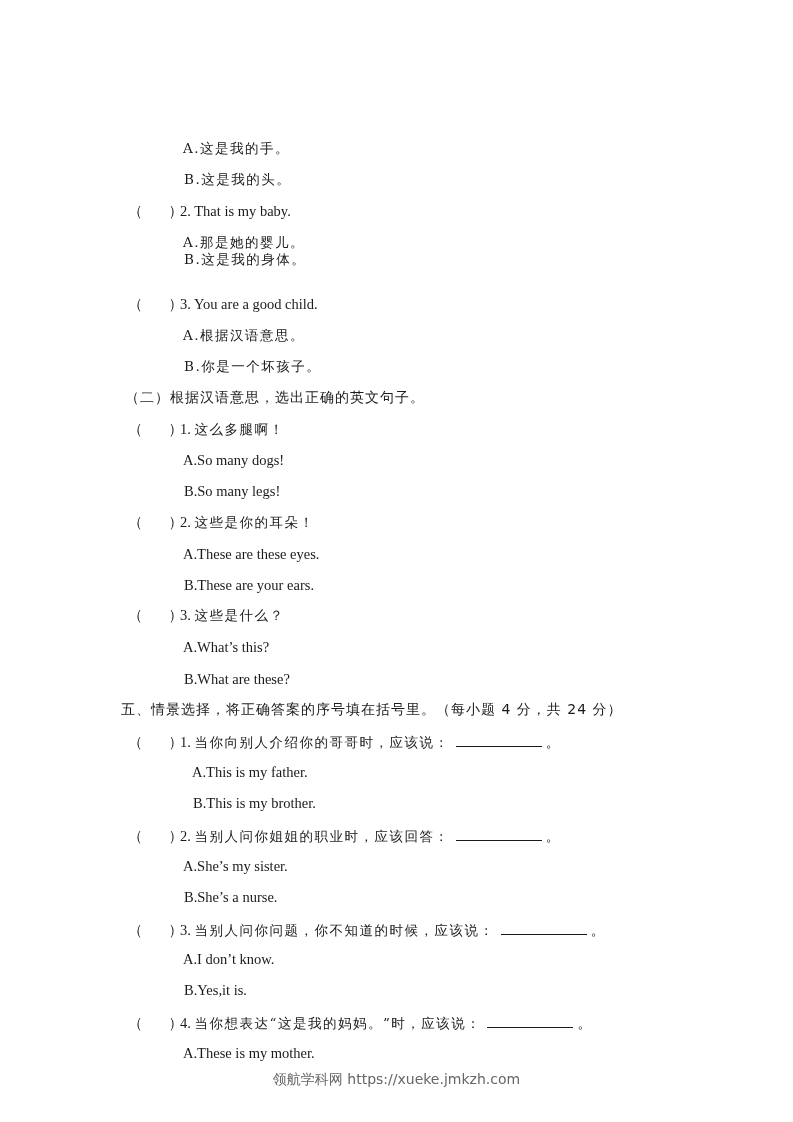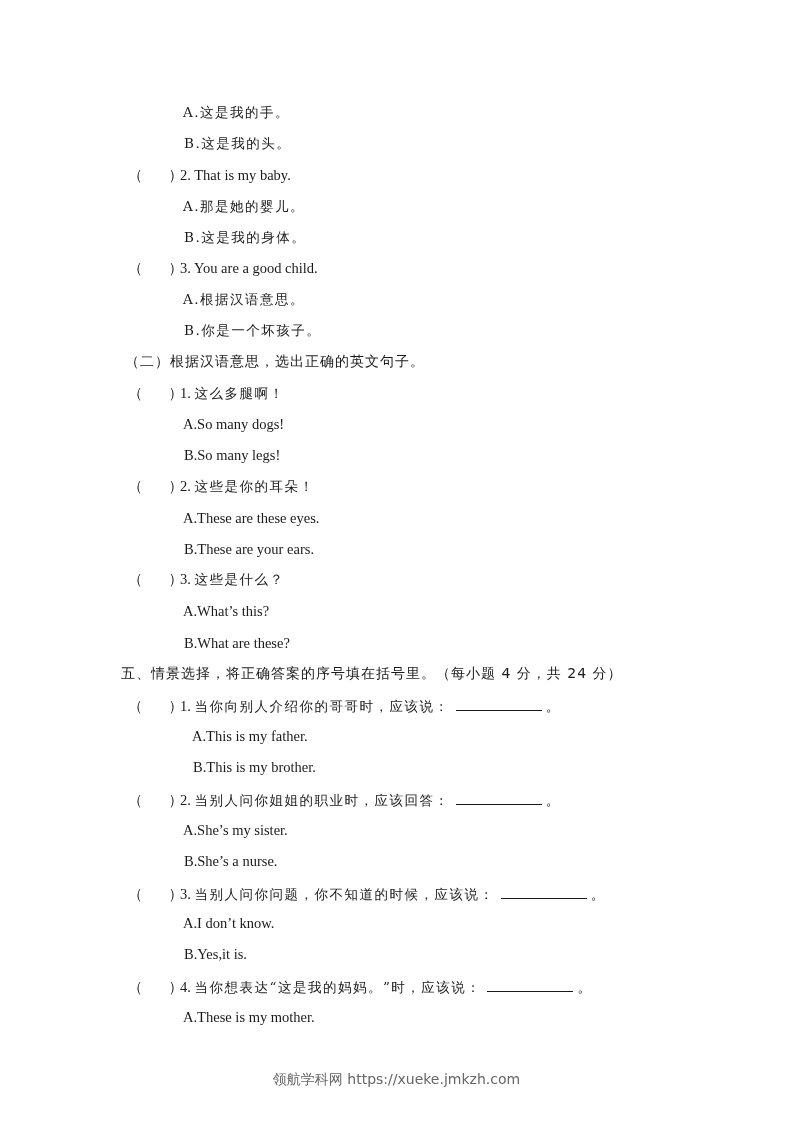--- a/index.html
+++ b/index.html
@@ -1,18 +1,18 @@
 <!DOCTYPE html>
 <html><head>
 <meta charset="utf-8">
 <style>
   html, body { margin: 0; padding: 0; background: #ffffff; }
   body { width: 793px; height: 1122px; position: relative; overflow: hidden;
          font-family: "Liberation Serif", "DejaVu Serif", serif; color: #1a1a1a; }
-  .line { position: absolute; font-size: 14.5px; line-height: 18px; white-space: nowrap; }
+  .line { position: absolute; font-size: 14.5px; line-height: 18px; white-space: nowrap; margin-top: 36px; }
   .cn { font-family: "DejaVu Serif", "Liberation Serif", serif; letter-spacing: 1.5px; font-size: 13.5px; }
   .bold { font-weight: normal; font-family: "DejaVu Sans", "Liberation Sans", sans-serif; font-size: 14px; letter-spacing: 1px; }
   .paren { display: inline-block; width: 52px; }
   .paren .r { display: inline-block; margin-left: 26px; }
   .blank { display: inline-block; width: 86px; border-bottom: 1px solid #1a1a1a; height: 14px; vertical-align: baseline; margin: 0 4px 0 6px; }
   .footer { position: absolute; top: 1071px; left: 0; width: 793px; text-align: center;
             font-family: "DejaVu Sans", "Liberation Sans", sans-serif; font-size: 14px; color: #666; }
 </style>
 </head>
 <body>
@@ -23,21 +23,21 @@
 <div class="line cn" style="top:134px;left:184px">
   <span>B.</span><span>这是我的头。</span>
 </div>
 
 <div class="line" style="top:166px;left:128px">
   <span class="paren"><span>（</span><span class="r">）</span></span><span>2.</span> <span>That is my baby.</span>
 </div>
 <div class="line cn" style="top:197px;left:183px">
   <span>A.</span><span>那是她的婴儿。</span>
 </div>
-<div class="line cn" style="top:228px;left:184px">
+<div class="line cn" style="top:214px;left:184px">
   <span>B.</span><span>这是我的身体。</span>
 </div>
 
 <div class="line" style="top:259px;left:128px">
   <span class="paren"><span>（</span><span class="r">）</span></span><span>3.</span> <span>You are a good child.</span>
 </div>
 <div class="line cn" style="top:290px;left:183px">
   <span>A.</span><span>根据汉语意思。</span>
 </div>
 <div class="line cn" style="top:321px;left:184px">

